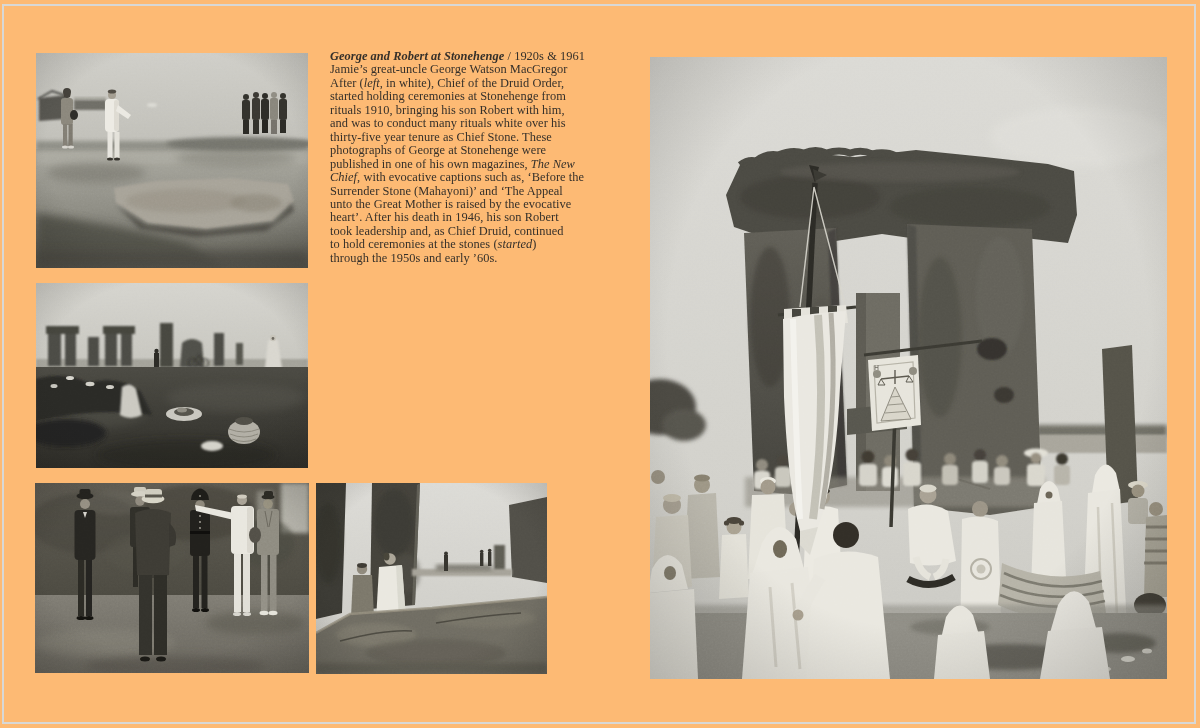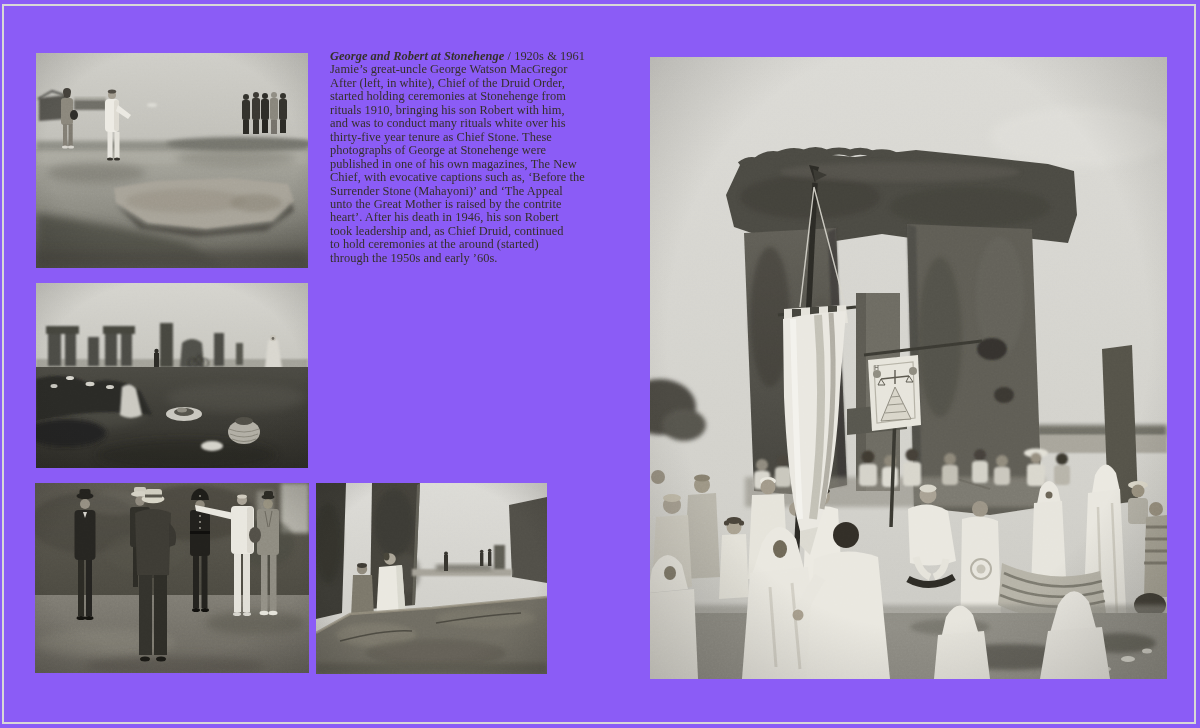--- a/index.html
+++ b/index.html
@@ -1,30 +1,30 @@
 <!DOCTYPE html>
 <html><head>
 <meta charset="utf-8">
 <style>
   html,body{margin:0;padding:0;background:#ffffff;}
-  .spread{position:relative;width:1200px;height:728px;background:#8b5cf6;overflow:hidden;
+  .spread{position:relative;width:1200px;height:728px;background:#fdba74;overflow:hidden;
           font-family:"Liberation Serif","DejaVu Serif",serif;}
   .page-frame{position:absolute;left:2px;top:4px;right:4px;bottom:4px;border:2px solid #d8d8d6;pointer-events:none;}
   .page{position:absolute;inset:0;}
   .ph{position:absolute;margin:0;overflow:hidden;background:#b9b8b2;}
   .ph svg{display:block;width:100%;height:100%;}
   .p1{left:36px;top:53px;width:272px;height:215px;}
   .p2{left:36px;top:283px;width:272px;height:185px;}
   .p3{left:35px;top:483px;width:274px;height:190px;}
   .p4{left:316px;top:483px;width:231px;height:191px;}
   .p5{left:650px;top:57px;width:517px;height:622px;}
   .caption{position:absolute;left:330px;top:50px;width:250px;color:#35302a;
            font-size:12.4px;line-height:13.45px;letter-spacing:0.05px;}
   .cap-line{white-space:nowrap;}
-  .it{}
+  .it{font-style:italic;}
   .bdit{font-weight:bold;font-style:italic;}
   .grain{mix-blend-mode:overlay;}
 </style>
 </head>
 <body>
 
 <div class="spread">
   <div class="page-frame"></div>
 
   <svg width="0" height="0" style="position:absolute" aria-hidden="true">
@@ -344,24 +344,24 @@
         <div class="cap-line"><span>Jamie’s great-uncle George Watson MacGregor</span></div>
         <div class="cap-line"><span>After (</span><span class="it">left</span><span>, in white), Chief of the Druid Order,</span></div>
         <div class="cap-line"><span>started holding ceremonies at Stonehenge from</span></div>
         <div class="cap-line"><span>rituals 1910, bringing his son Robert with him,</span></div>
         <div class="cap-line"><span>and was to conduct many rituals white over his</span></div>
         <div class="cap-line"><span>thirty-five year tenure as Chief Stone. These</span></div>
         <div class="cap-line"><span>photographs of George at Stonehenge were</span></div>
         <div class="cap-line"><span>published in one of his own magazines, </span><span class="it">The New</span></div>
         <div class="cap-line"><span class="it">Chief</span><span>, with evocative captions such as, ‘Before the</span></div>
         <div class="cap-line"><span>Surrender Stone (Mahayoni)’ and ‘The Appeal</span></div>
-        <div class="cap-line"><span>unto the Great Mother is raised by the contrite</span></div>
+        <div class="cap-line"><span>unto the Great Mother is raised by the evocative</span></div>
         <div class="cap-line"><span>heart’. After his death in 1946, his son Robert</span></div>
         <div class="cap-line"><span>took leadership and, as Chief Druid, continued</span></div>
-        <div class="cap-line"><span>to hold ceremonies at the around (</span><span class="it">started</span><span>)</span></div>
+        <div class="cap-line"><span>to hold ceremonies at the stones (</span><span class="it">started</span><span>)</span></div>
         <div class="cap-line"><span>through the 1950s and early ’60s.</span></div>
       </div>
   </section>
 
   <section class="page">
 
     <figure class="ph p5" aria-label="Druid ceremony of 1961 beneath a great trilithon, with banners, white-robed and hooded celebrants, and summer spectators">
       <svg viewBox="0 0 517 622">
         <rect x="0" y="0" width="517" height="622" fill="url(#sky5)"></rect>
         <ellipse cx="430" cy="80" rx="90" ry="30" fill="#e3e2dd" opacity="0.5" filter="url(#b3)"></ellipse>

